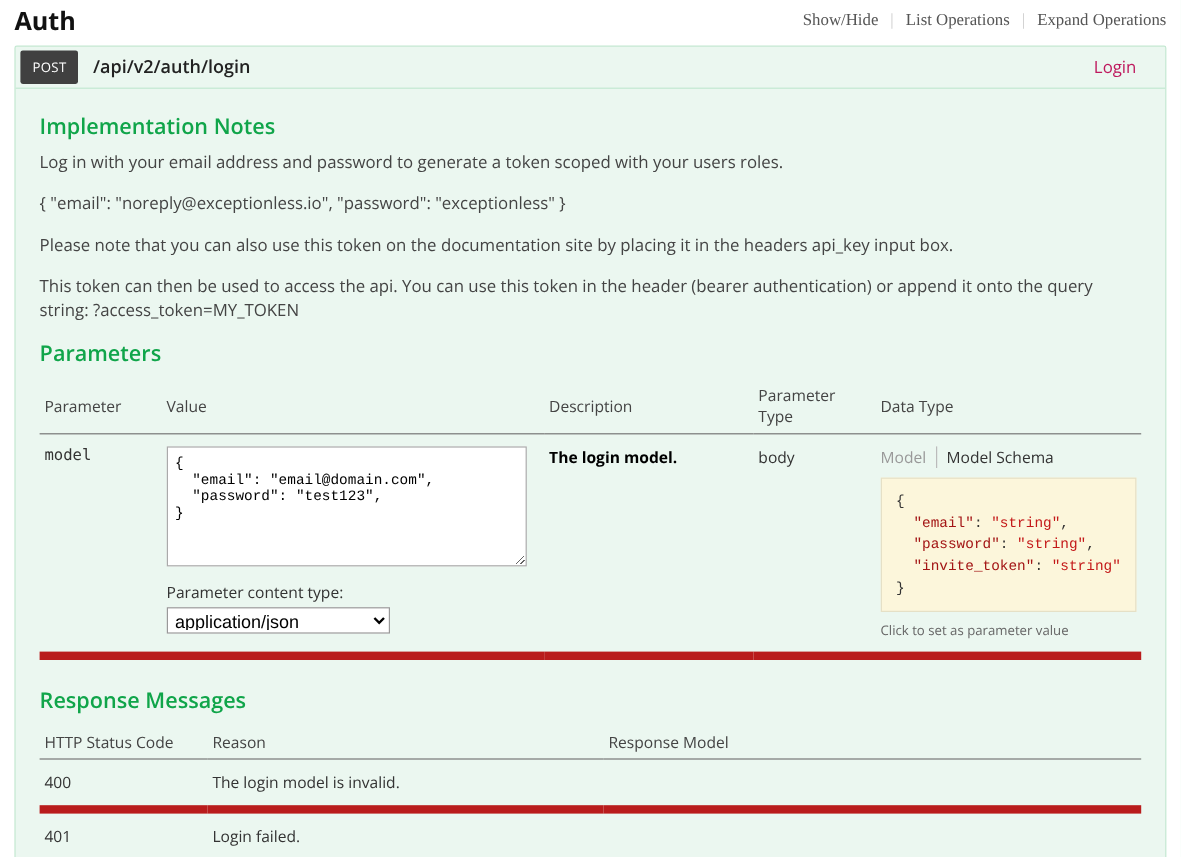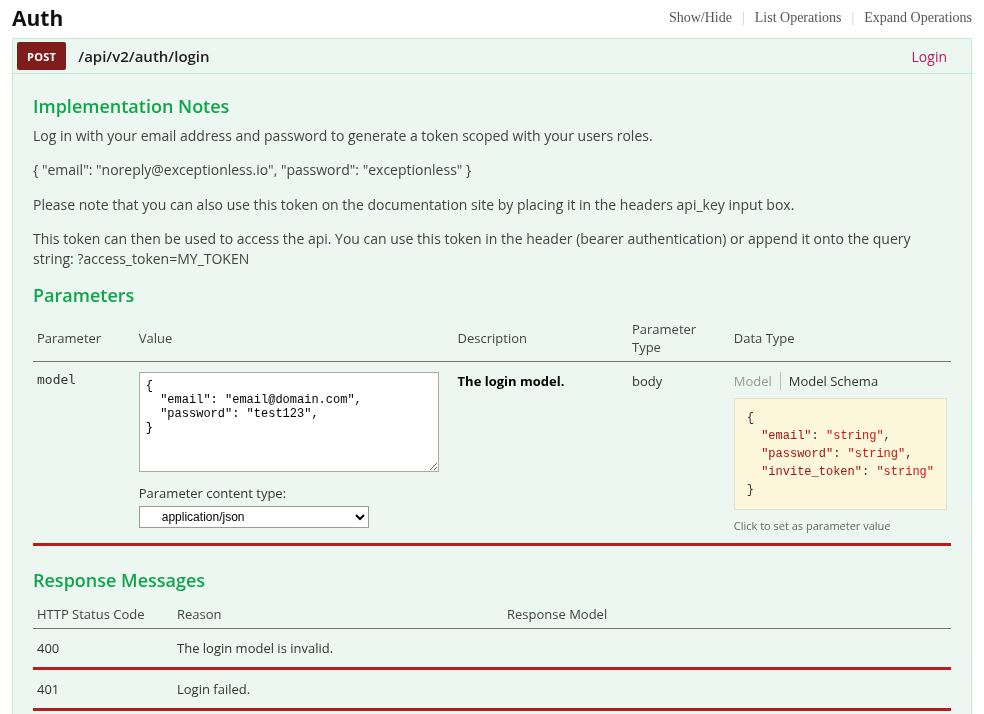--- a/index.html
+++ b/index.html
@@ -41,23 +41,23 @@
     border-radius: 2px;
     background: #ebf7f0;
   }
   .op-head {
     display: flex;
     align-items: center;
     position: relative;
     padding: 3px 4px;
   }
   .method-badge {
-    background: #7f1d1d;
+    background: #404040;
     color: #fff;
-    font-weight: 700;
+    font-weight: 400;
     font-size: 11px;
     padding: 7px 10px 6px 10px;
     border-radius: 2px;
     letter-spacing: 0.3px;
   }
   .op-path {
     margin-left: 12px;
     font-weight: 600;
     color: #222;
     font-size: 15px;
@@ -92,47 +92,47 @@
   table.param-table thead th, table.resp-table thead th {
     text-align: left;
     font-weight: 400;
     color: #444;
     padding: 5px 4px;
     border-bottom: 1px solid #777;
   }
   table.param-table tbody td, table.resp-table tbody td {
     vertical-align: top;
     padding: 10px 4px;
-    border-bottom: 3px solid #b91c1c;
+    border-bottom: 7px solid #b91c1c;
   }
   .param-name { font-family: Consolas, monospace; font-size: 13px; color: #333; }
   .param-desc { font-weight: 700; color: #000000; }
   textarea.value-input {
     width: 300px;
     height: 100px;
     font-family: Consolas, "Courier New", monospace;
     font-size: 12px;
     padding: 6px;
     border: 1px solid #aaa;
     background: #fff;
     resize: both;
   }
   .content-type-label {
     display: block;
     margin: 8px 0 4px 0;
     color: #333;
     font-size: 13px;
   }
   select.content-type {
-    font-size: 12px;
-    padding: 2px 18px;
+    font-size: 15px;
+    padding: 2px 2px;
     border: 1px solid #999;
     background: #fff;
     height: 22px;
-    width: 230px;
+    width: 186px;
   }
   .dt-tabs {
     font-size: 13px;
     color: #999;
     margin-bottom: 8px;
   }
   .dt-tabs .tab {
     cursor: pointer;
     padding-right: 8px;
   }

